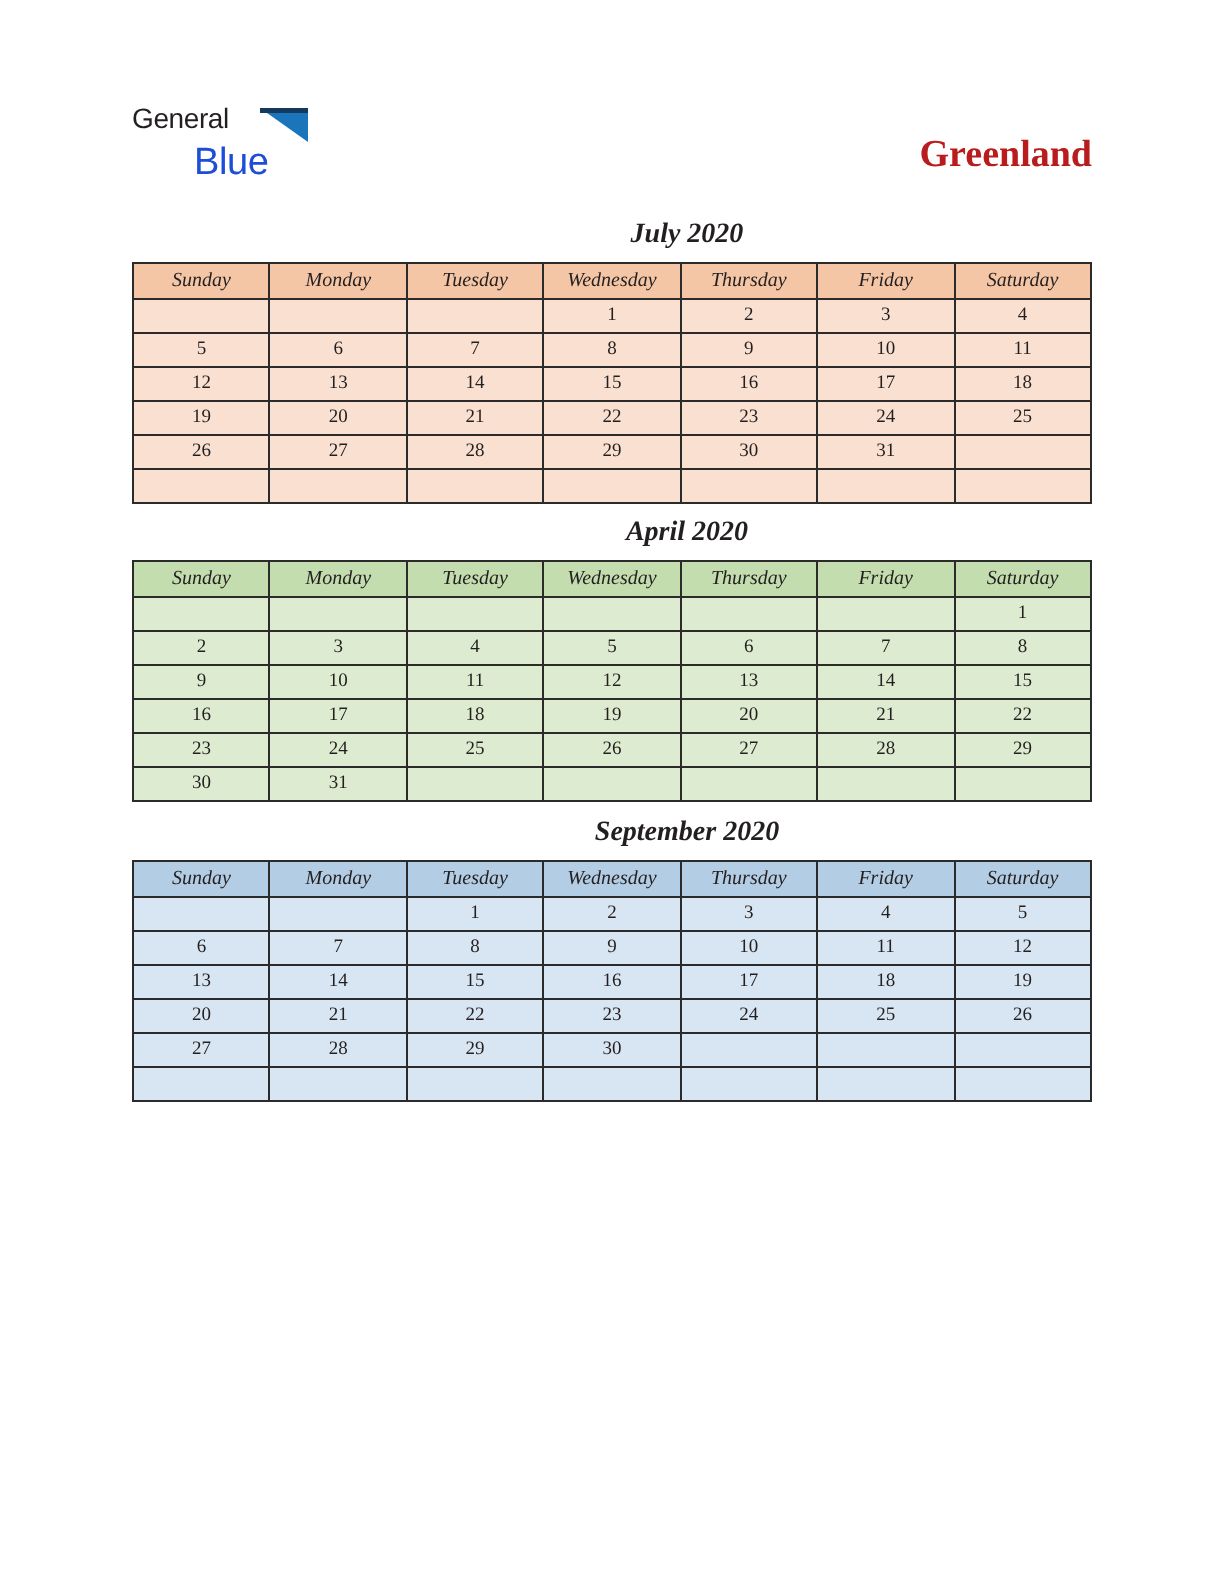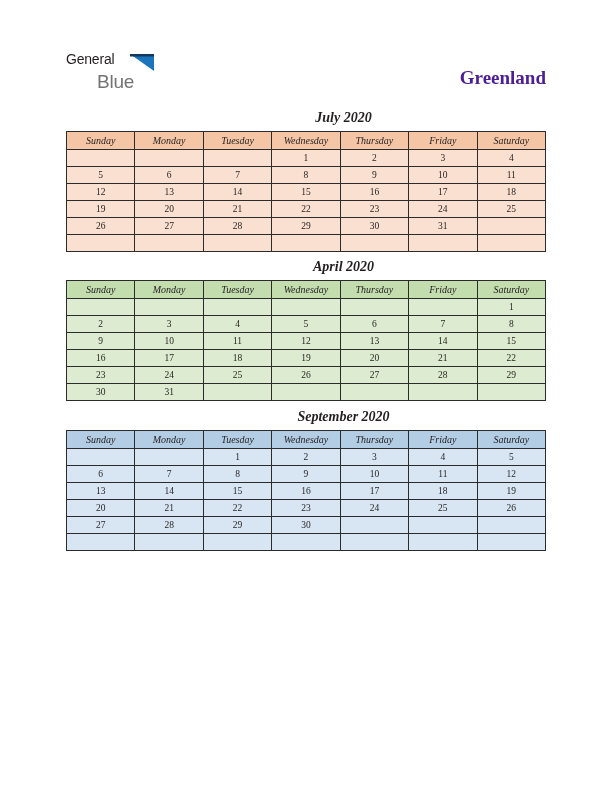--- a/index.html
+++ b/index.html
@@ -45,39 +45,39 @@
     color: #231f20;
     letter-spacing: -0.2px;
     line-height: 1;
   }
   .logo-blue {
     position: absolute;
     left: 31px;
     top: 20px;
     font-family: "Liberation Sans", sans-serif;
     font-size: 19px;
-    color: #737373;
+    color: #1d4ed8;
     letter-spacing: -0.2px;
     line-height: 1;
   }
   .logo-tri {
     position: absolute;
     left: 64px;
     top: 2px;
     width: 24px;
     height: 17px;
   }
   .country {
     position: absolute;
     right: 66px;
     top: 67px;
     font-family: "Liberation Serif", serif;
     font-weight: bold;
     font-size: 19px;
-    color: #4c1d95;
+    color: #b91c1c;
     text-align: right;
     white-space: nowrap;
   }
 
   
   .month-block {
     position: absolute;
     left: 66px;
     width: 555px;
   }

